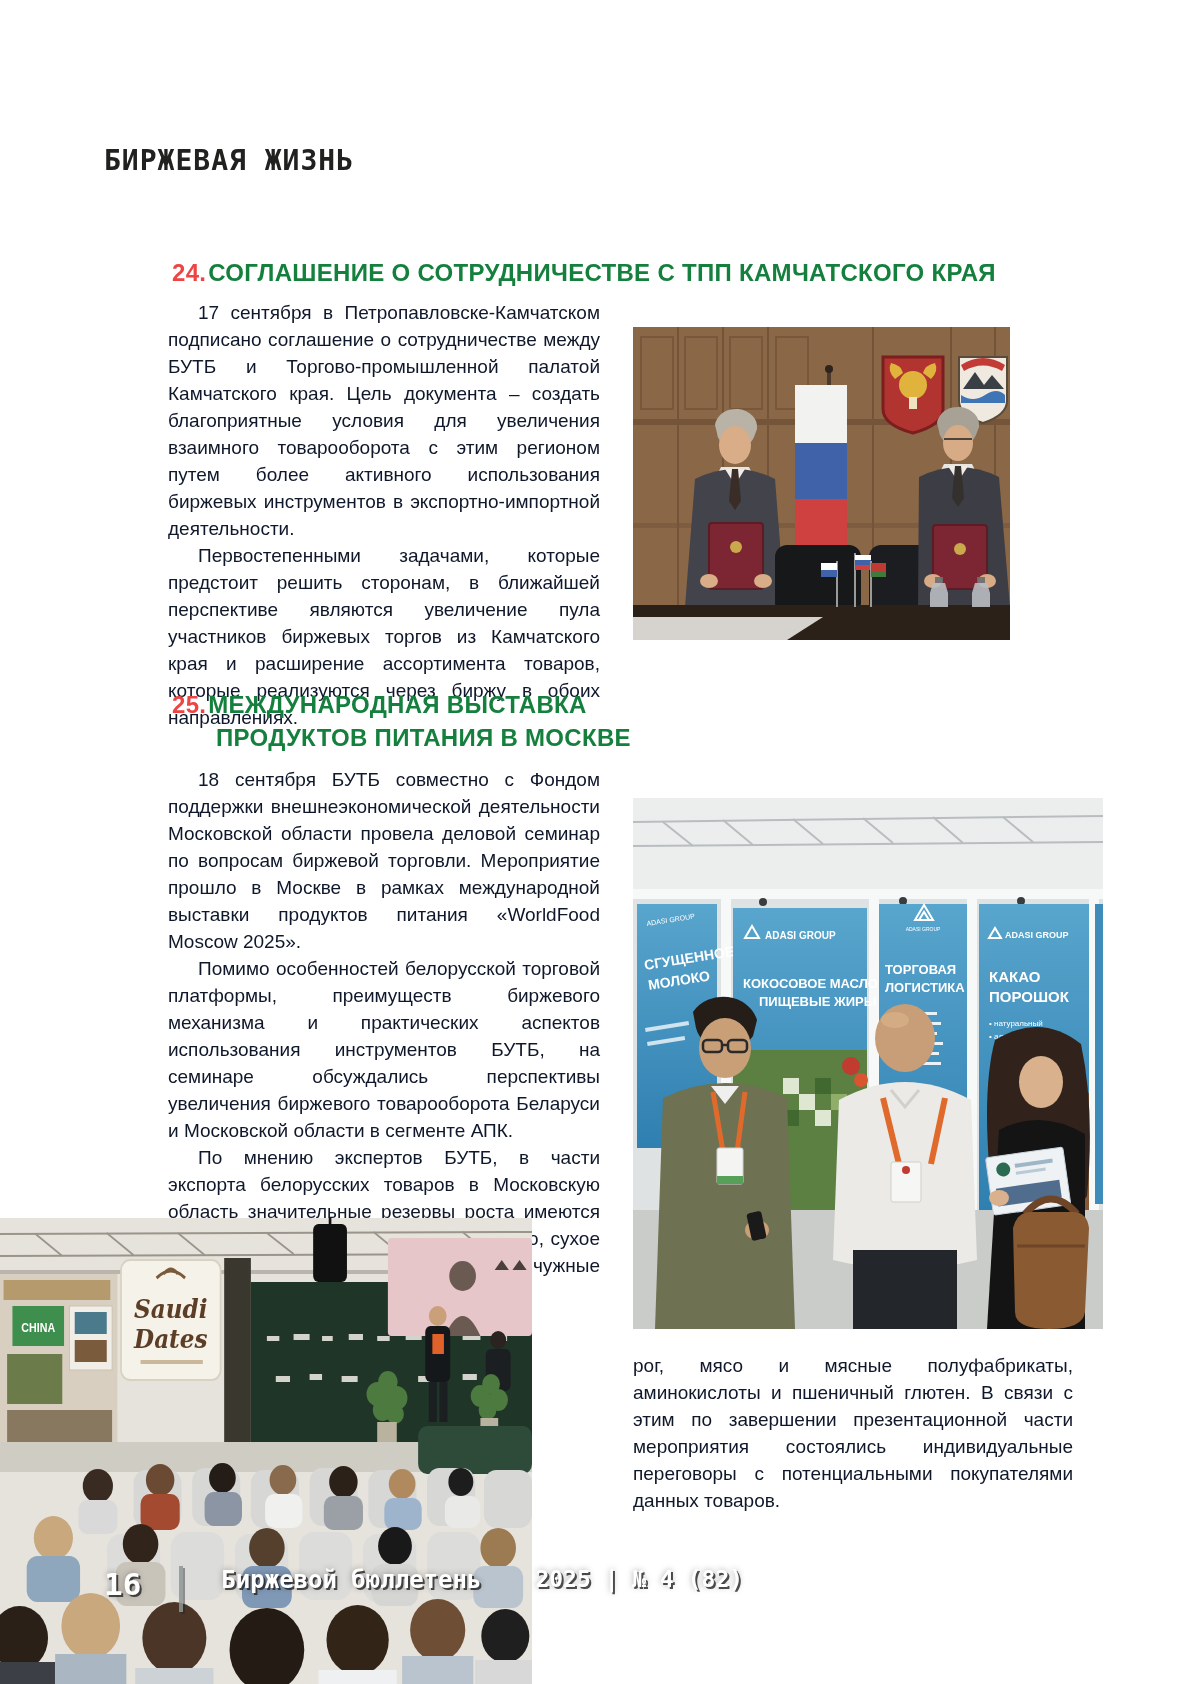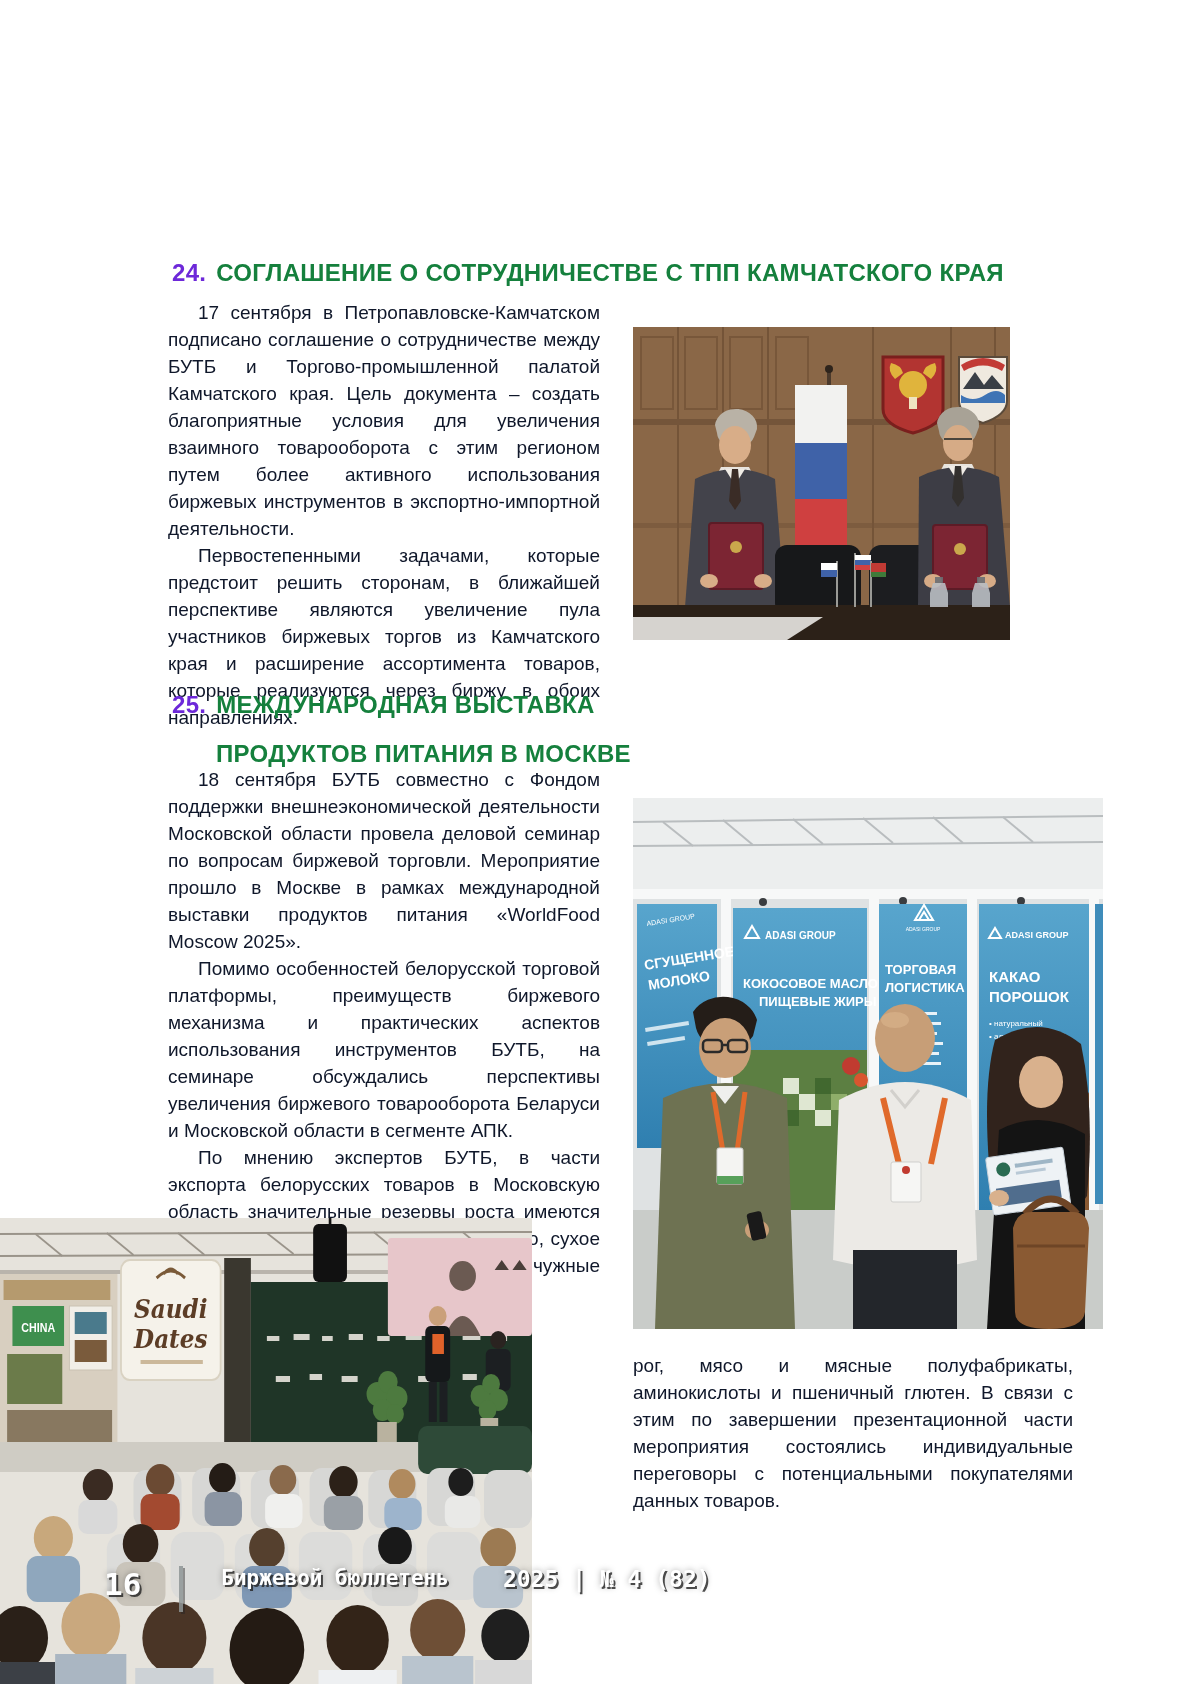--- a/index.html
+++ b/index.html
@@ -4,57 +4,58 @@
 <style>
   html,body{margin:0;padding:0;background:#ffffff;}
   .page{position:relative;width:1191px;height:1684px;margin:0 auto;background:#ffffff;overflow:hidden;
         font-family:"Liberation Sans",sans-serif;}
   .abs{position:absolute;}
 
   .masthead{left:104px;top:144px;font-family:"DejaVu Sans Mono",monospace;font-weight:800;
             font-size:28px;letter-spacing:1px;color:#21211f;}
 
   .heading{font-weight:700;font-size:24px;letter-spacing:.3px;line-height:33px;}
-  .heading .num{color:#6d28d9;margin-right:10px;}
+  .heading .num{color:#ef4444;margin-right:2px;}
   .heading .ttl{color:#15803d;}
   .h24{left:172px;top:256px;width:920px;white-space:nowrap;}
   .h25{left:172px;top:688px;}
-  .h25 .line2{padding-left:44px;margin-top:16px;}
+  .h25 .line2{padding-left:44px;}
 
   .col{width:432px;}
   .col p{margin:0;text-indent:30px;text-align:justify;font-size:19px;line-height:27px;color:#0f172a;}
   .col24{left:168px;top:299px;}
   .col25{left:168px;top:766px;}
   .cont{left:633px;top:1352px;width:440px;}
   .cont p{text-indent:0;}
 
   .photo{overflow:hidden;}
   .photo svg{display:block;width:100%;height:100%;}
   .photo-signing{left:633px;top:327px;width:377px;height:313px;}
   .photo-booth{left:633px;top:798px;width:470px;height:531px;}
   .photo-seminar{left:0;top:1218px;width:532px;height:466px;}
 
   .footer{left:104px;top:1566px;display:flex;align-items:flex-start;z-index:5;
           font-family:"DejaVu Sans Mono",monospace;font-weight:800;color:#ffffff;
           text-shadow:2px 2px 0 rgba(35,35,35,.8),0 0 6px rgba(0,0,0,.35);}
   .footer .pgnum{font-size:31px;margin-right:38px;}
   .footer .fbar{width:4px;height:46px;background:#8f9696;opacity:.85;margin-right:38px;
                 box-shadow:2px 2px 0 rgba(35,35,35,.5);}
-  .footer .fbul{font-size:21px;margin-right:54px;}
+  .footer .fbul{font-size:24px;margin-right:54px;}
   .footer .fissue{font-size:23px;}
 
   .svgt{font-family:"Liberation Sans",sans-serif;font-weight:700;fill:#ffffff;}
   .svgt-light{font-family:"Liberation Sans",sans-serif;font-weight:400;fill:#ffffff;}
   .svgt-serif{font-family:"DejaVu Serif",serif;font-style:italic;font-weight:700;fill:#5c3d26;}
 </style>
 </head>
 <body>
 
 <div class="page">
 
+  <div class="abs masthead">БИРЖЕВАЯ ЖИЗНЬ</div>
 
   <div class="abs heading h24">
     <span class="num">24.</span><span class="ttl">СОГЛАШЕНИЕ О СОТРУДНИЧЕСТВЕ С ТПП КАМЧАТСКОГО КРАЯ</span>
   </div>
 
   <div class="abs col col24">
     <p>17 сентября в Петропавловске-Камчатском подписано соглашение о сотрудничестве между БУТБ и Торгово-промышленной палатой Камчатского края. Цель документа – создать благоприятные условия для увеличения взаимного товарооборота с этим регионом путем более активного использования биржевых инструментов в экспортно-импортной деятельности.</p>
     <p>Первостепенными задачами, которые предстоит решить сторонам, в ближайшей перспективе являются увеличение пула участников биржевых торгов из Камчатского края и расширение ассортимента товаров, которые реализуются через биржу в обоих направлениях.</p>
   </div>
 

